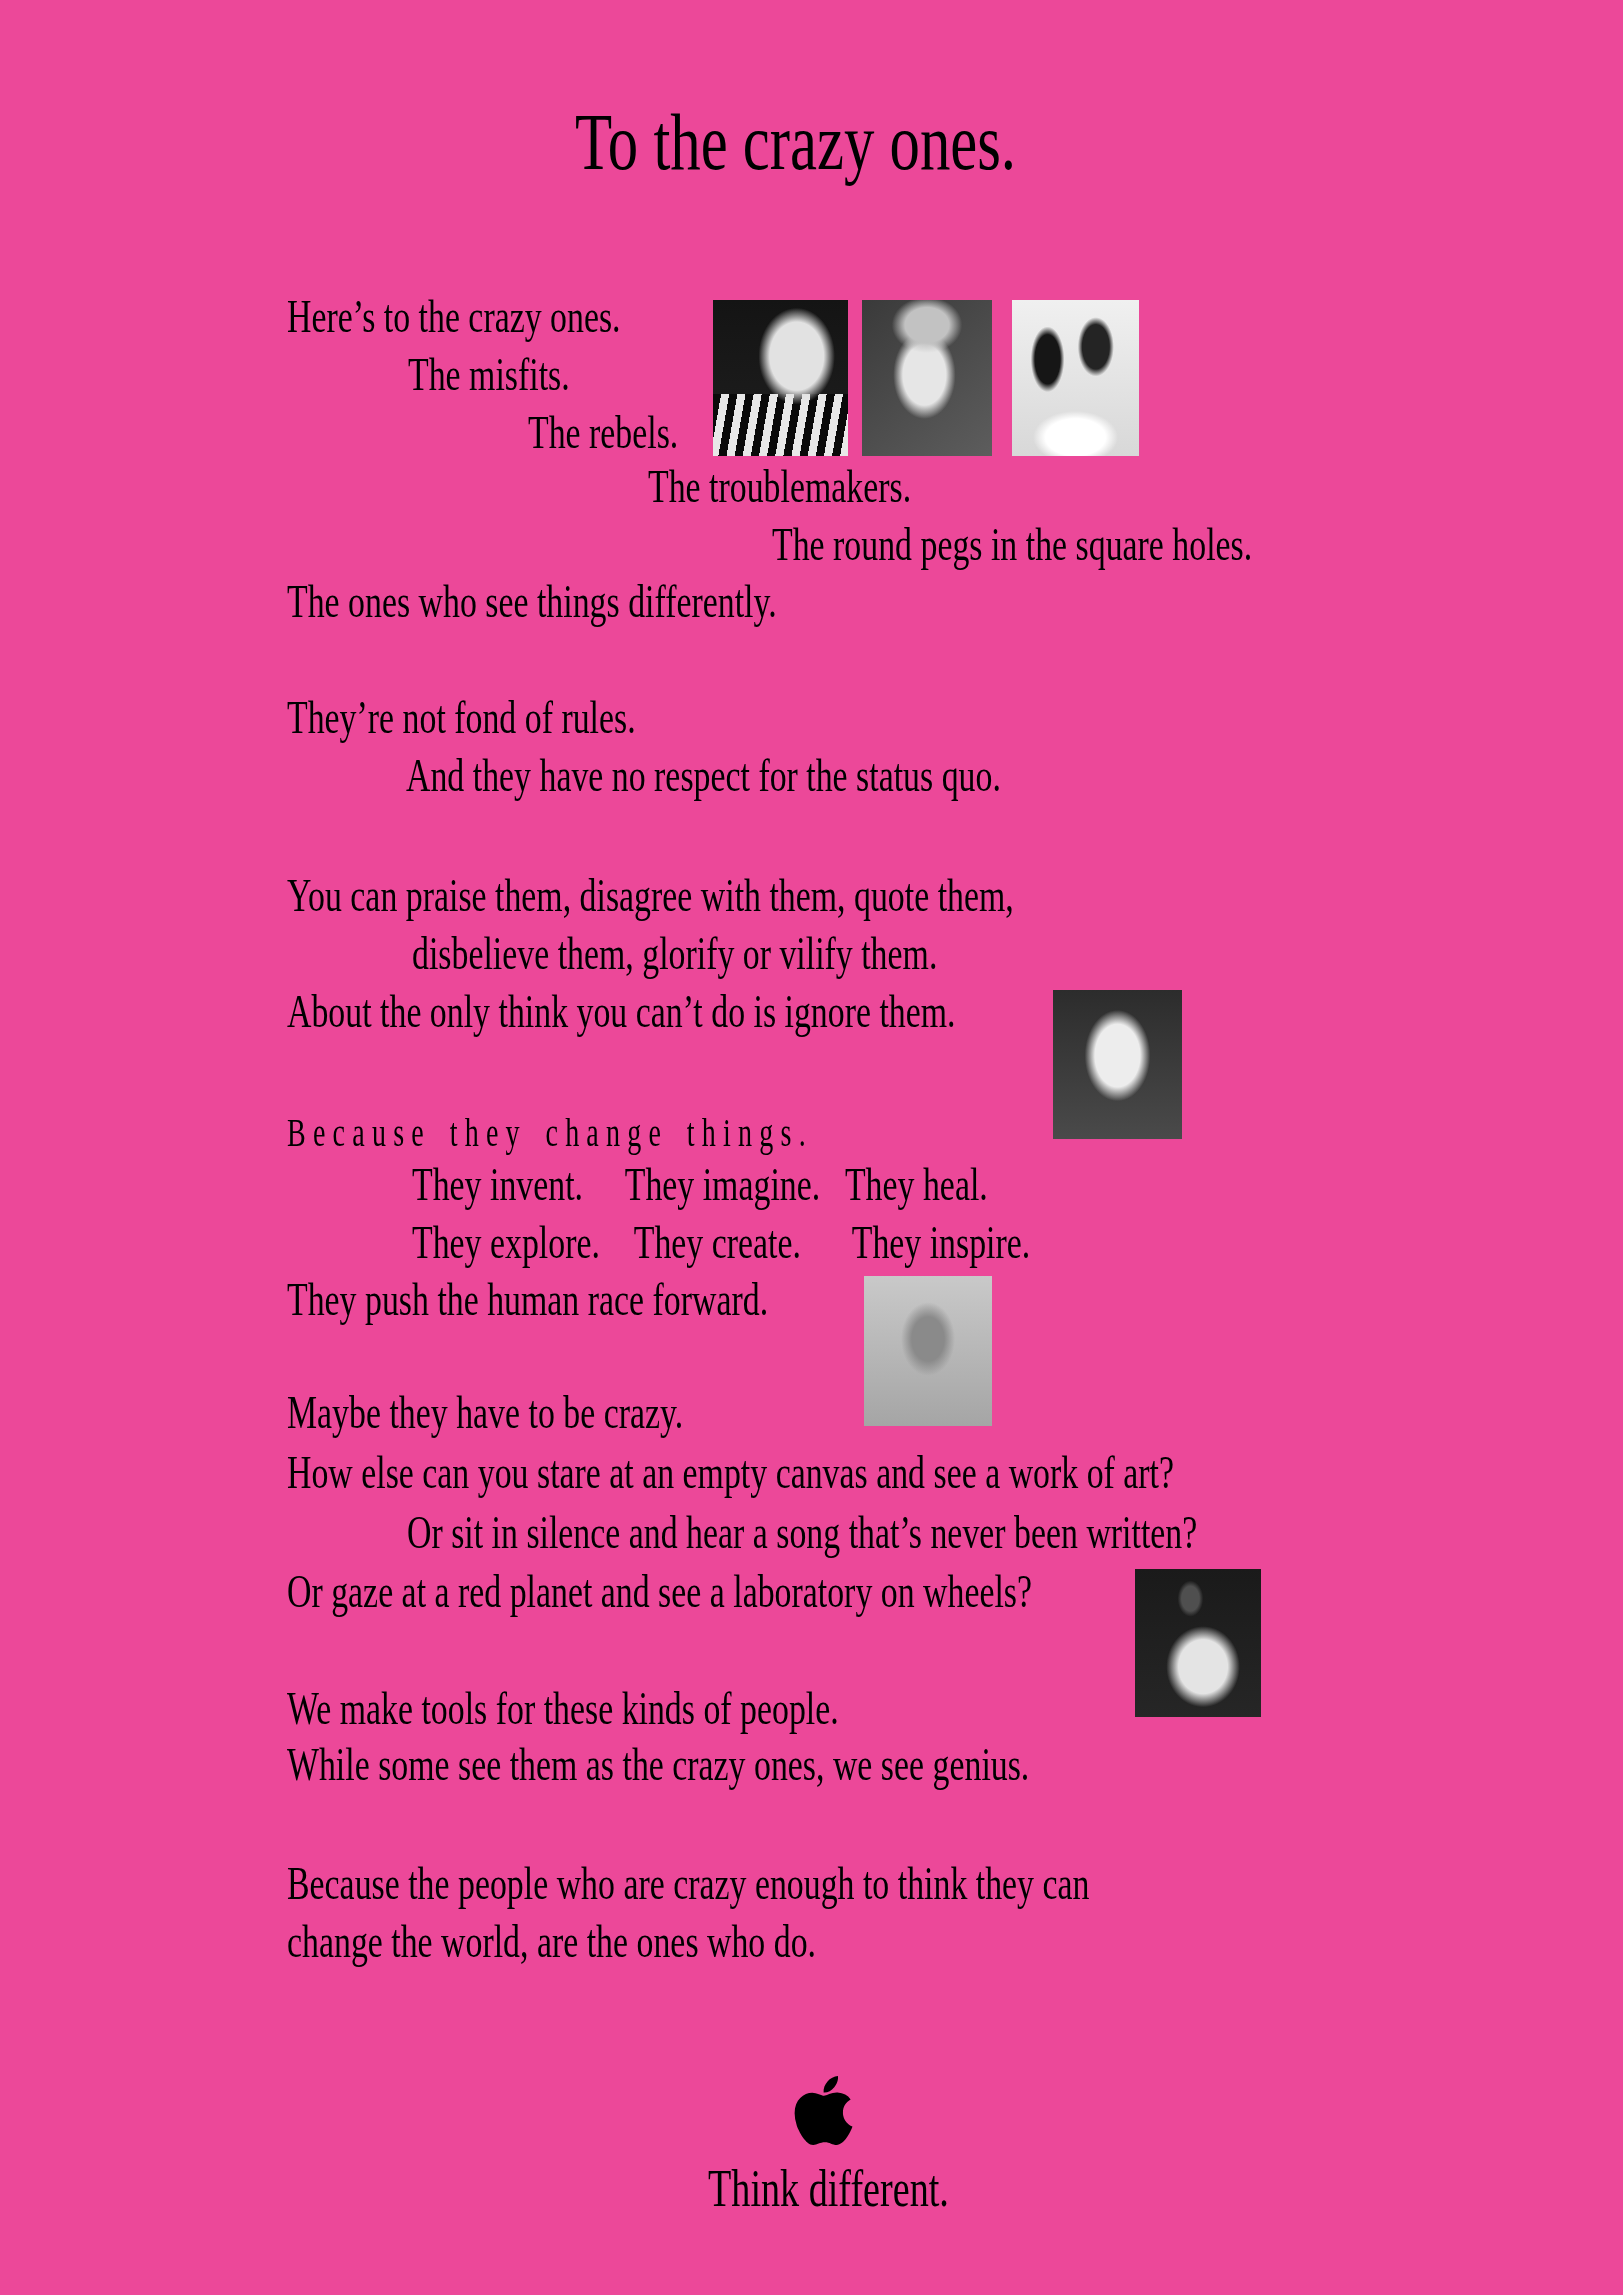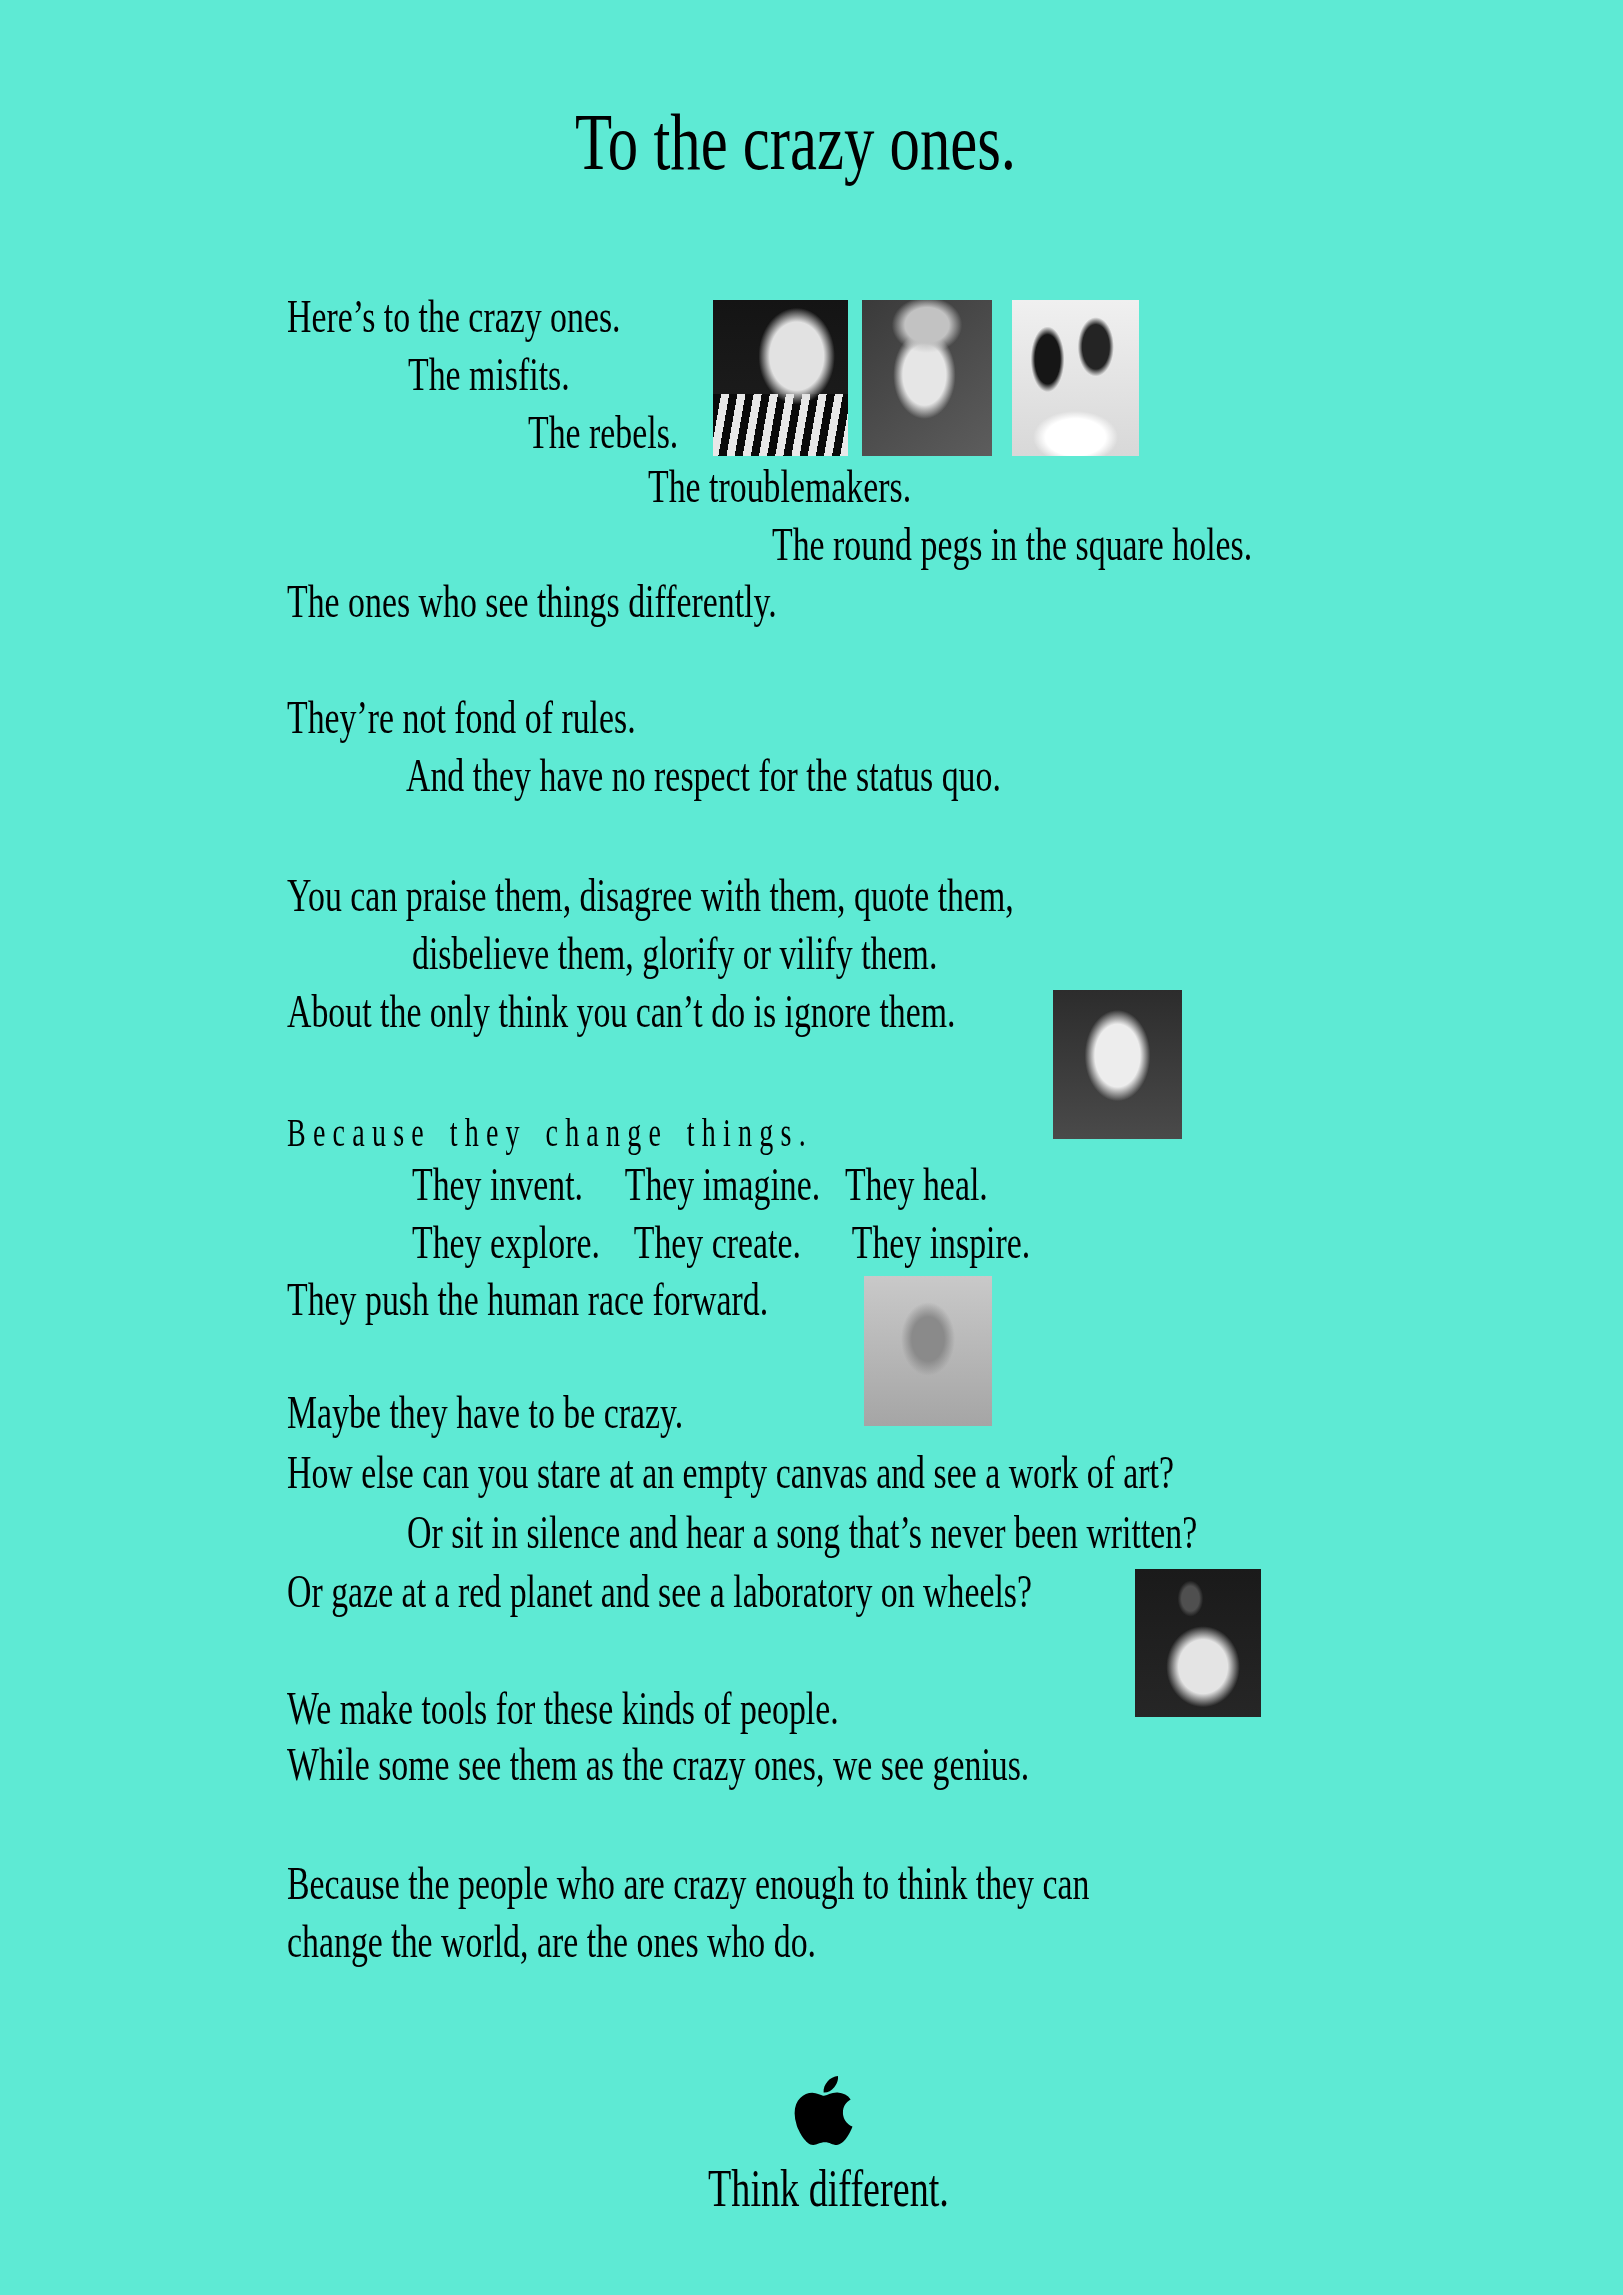--- a/index.html
+++ b/index.html
@@ -1,20 +1,20 @@
 <!DOCTYPE html>
 <html style="font-size:10px"><head>
 <meta charset="utf-8">
 <style>
   html, body { margin: 0; padding: 0; background: #ffffff; }
   .page {
     position: relative;
     width: 1624px;
     height: 2295px;
-    background: #5eead4;
+    background: #ec4899;
     color: #000000;
     font-family: "Liberation Serif", serif;
     overflow: hidden;
   }
   
   .title {
     position: absolute;
     left: 575px;
     top: 102px;
     font-size: 81px;

